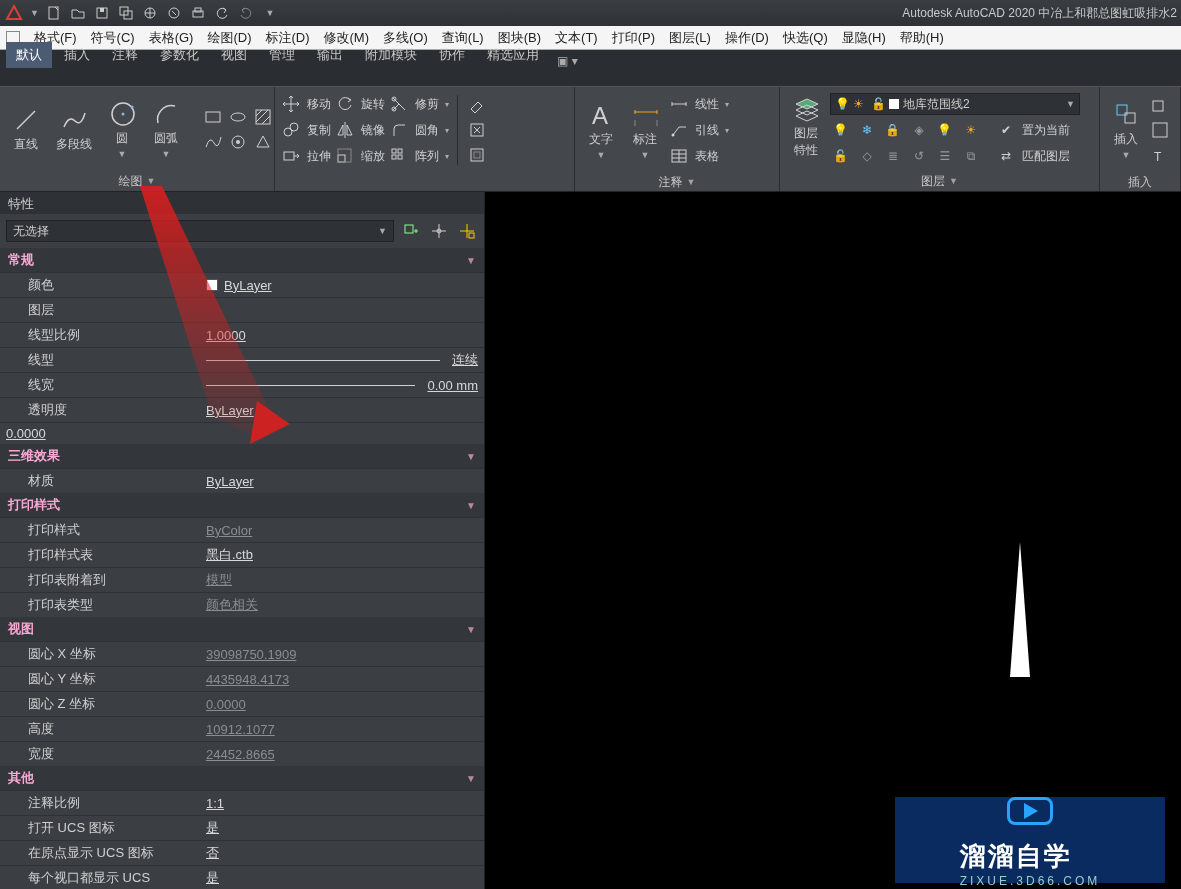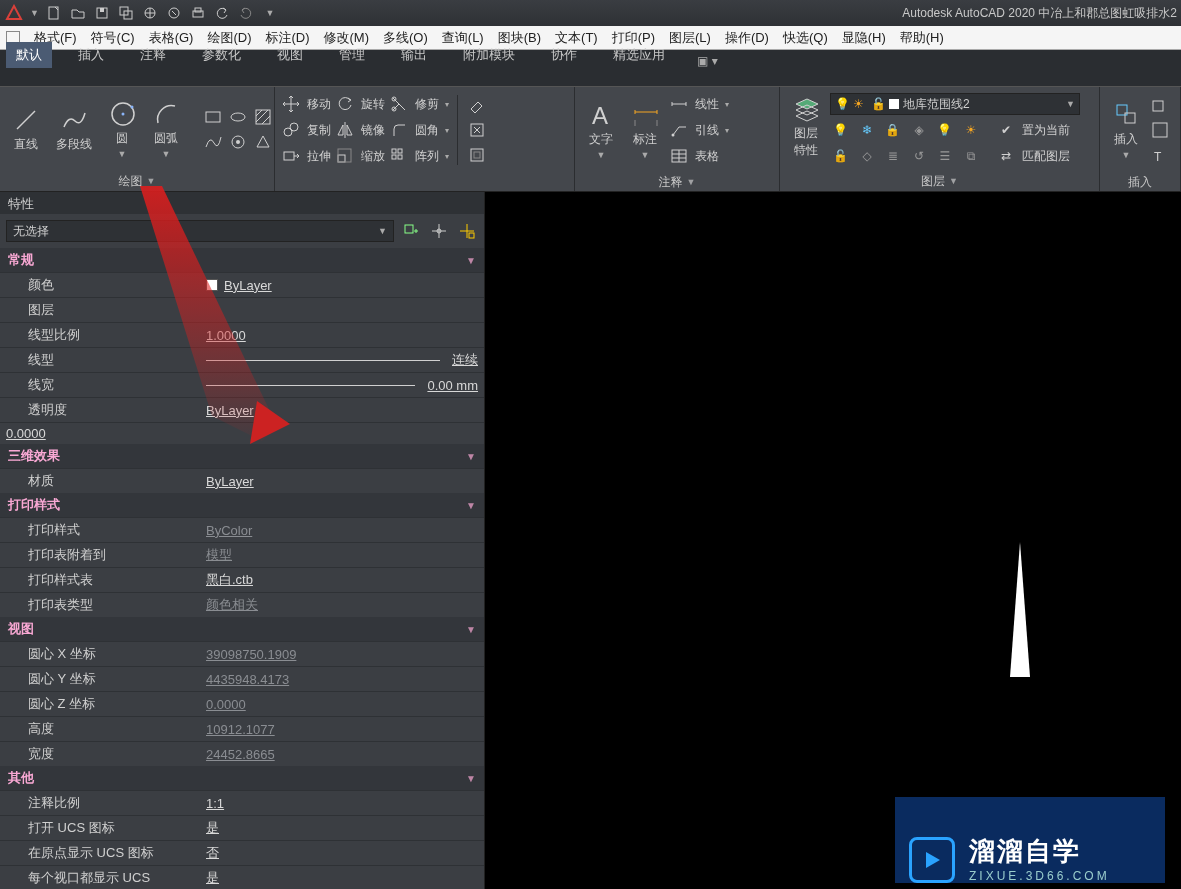--- a/index.html
+++ b/index.html
@@ -9,21 +9,21 @@
 .titlebar .logo { width: 20px; height: 20px; display: flex; align-items: center; justify-content: center; }
 .titlebar .qat { display: flex; gap: 6px; align-items: center; }
 .titlebar .qat .qbtn { width: 18px; height: 18px; display: flex; align-items: center; justify-content: center; color: #c8c8c8; }
 .titlebar .spacer { flex: 1; }
 .titlebar .title { color: #c8c8c8; white-space: nowrap; }
 
 .menubar { height: 24px; background: #f5f5f5; color: #222; display: flex; align-items: center; padding: 0 6px; gap: 2px; border-bottom: 1px solid #aaa; font-size: 13px;}
 .menubar .mi { padding: 2px 6px; cursor: default; }
 .menubar .lead { width: 14px; height: 14px; border:1px solid #888; margin-right:6px;}
 
-.tabstrip { height: 24px; background: #2a2d31; display: flex; align-items: flex-end; padding: 18px 6px; gap: 16px; }
+.tabstrip { height: 24px; background: #2a2d31; display: flex; align-items: flex-end; padding: 18px 6px; gap: 2px; }
 .tabstrip .tab { padding: 4px 10px; color: #c8c8c8; font-size: 13px; }
 .tabstrip .tab.active { background: #4b5b73; color: #fff; }
 .tabstrip .end { margin-left: 6px; color:#aaa; }
 
 .ribbon { height: 106px; background: #44474c; display: flex; border-top: 1px solid #555; border-bottom: 1px solid #222;}
 .panel { border-right: 1px solid #2b2d30; display: flex; flex-direction: column; }
 .panel .body { flex: 1; display: flex; align-items: center; padding: 4px 6px; gap: 4px; }
 .panel .label { height: 20px; text-align: center; color: #c8c8c8; font-size: 12px; display:flex; align-items:center; justify-content:center; gap:4px;}
 .panel .label .dd { font-size: 9px; opacity:.7;}
 
@@ -60,21 +60,21 @@
 .kv { display:flex; border-top:1px solid #2e3135;}
 .kv .k{ width:200px; padding:3px 6px 3px 28px; color:#d0d0d0; font-size:13px;}
 .kv .v{ flex:1; padding:3px 6px; color:#d8d8d8; font-size:13px; display:flex; align-items:center; gap:6px;text-decoration:underline;}
 .kv .v.dim{ color:#8a8d92;}
 .sw-box{ width:12px;height:12px; background:#fff; border:1px solid #555;}
 .lineprev{ flex:1; border-top:1px solid #d0d0d0; margin-right:6px;}
 .lwprev{ flex:1; border-top:1px solid #d0d0d0; margin-right:6px;}
 
 .canvas { flex:1; background:#000; position:relative;}
 .canvas .pin{ position:absolute; left:515px; top:350px; }
-.badge { position:absolute; right:16px; bottom:18px; width:270px; height:86px; background:#0a2b5f; display:flex; align-items:flex-end; gap:14px; padding:0 14px; color:#fff;}
+.badge { position:absolute; right:16px; bottom:18px; width:270px; height:86px; background:#0a2b5f; display:flex; align-items:center; gap:14px; padding:0 14px; color:#fff;flex-direction:column;}
 .badge .play{ width:46px;height:46px; border:3px solid #2aa3ff; border-radius:8px; display:flex;align-items:center;justify-content:center;}
 .badge .txt{display:flex;flex-direction:column;}
 .badge .t1{font-size:26px;font-weight:bold;letter-spacing:2px;}
 .badge .t2{font-size:12px;letter-spacing:3px;color:#9cc;}
 
 .arrow-overlay{position:absolute; left:122px; top:-6px; pointer-events:none;}
 
 svg{display:block;}
 </style>
 </head>
@@ -642,29 +642,29 @@
           <span>打印样式</span>
           <span class="dd">▼</span>
         </div>
         <div class="kv">
           <div class="k">打印样式</div>
           <div class="v dim">
             <span>ByColor</span>
           </div>
         </div>
         <div class="kv">
+          <div class="k">打印样式表</div>
+          <div class="v">
+            <span>黑白.ctb</span>
+          </div>
+        </div>
+        <div class="kv">
           <div class="k">打印表附着到</div>
           <div class="v dim">
             <span>模型</span>
-          </div>
-        </div>
-        <div class="kv">
-          <div class="k">打印样式表</div>
-          <div class="v">
-            <span>黑白.ctb</span>
           </div>
         </div>
         <div class="kv">
           <div class="k">打印表类型</div>
           <div class="v dim">
             <span>颜色相关</span>
           </div>
         </div>
         <div class="section-h">
           <span>视图</span>

